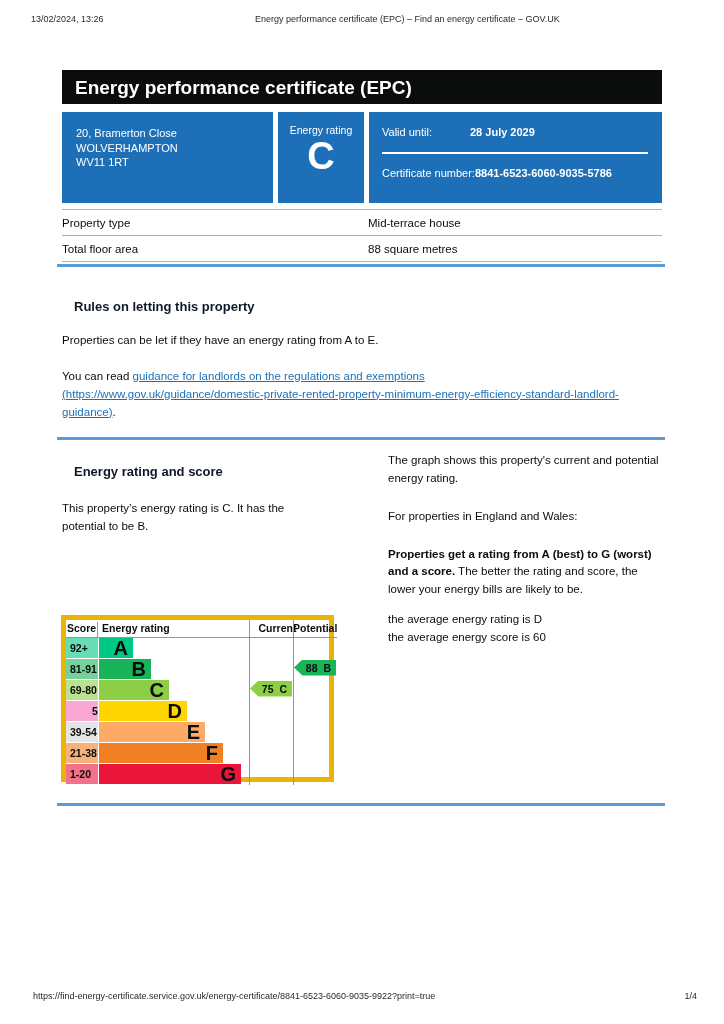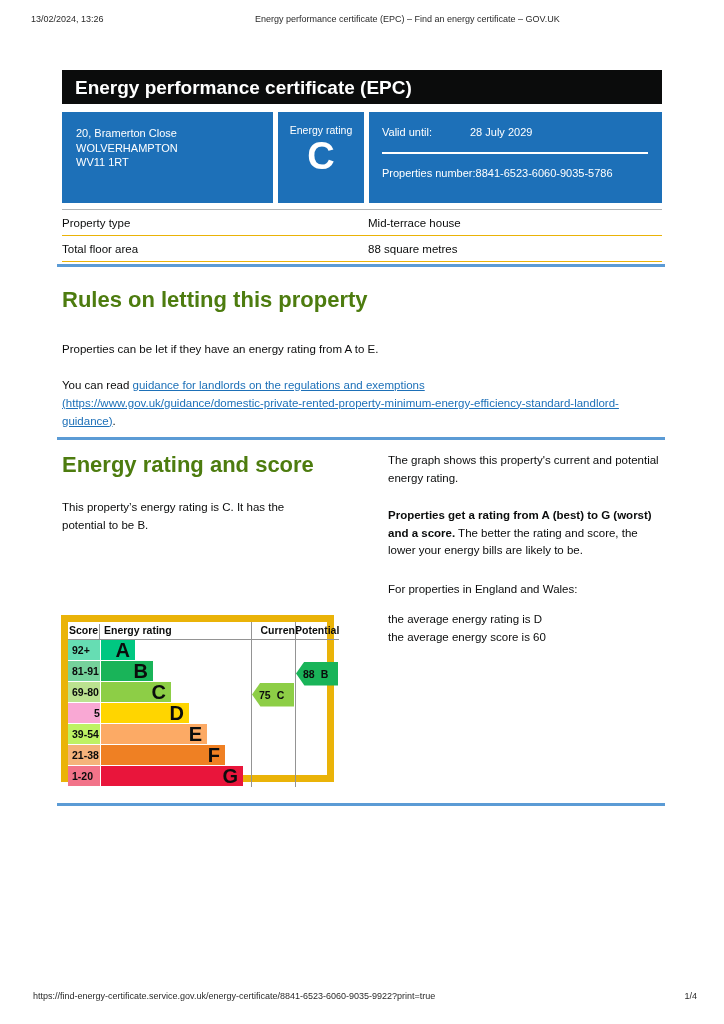--- a/index.html
+++ b/index.html
@@ -15,71 +15,71 @@
 
   
   .sumrow { left:62px; top:112px; width:600px; height:91px; display:flex; gap:5px; }
   .bluebox { background:#1d70b8; color:#fff; box-sizing:border-box; }
   .addrbox { width:211px; padding:14px 0 8px 14px; font-size:11px; line-height:14.5px; }
   .ratebox { width:86px; text-align:center; padding-top:12px; }
   .ratebox .lbl { font-size:10.5px; }
   .ratebox .big { font-size:38px; font-weight:bold; line-height:40px; }
   .validbox { flex:1; padding:14px 14px 0 13px; font-size:11px; }
   .validbox .vlabel { display:inline-block; width:88px; }
-  .validbox b { font-weight:normal; }
+  .validbox b { font-weight:bold; }
   .whr { height:2px; background:#fff; margin:14px 0 13px 0; }
 
   
   .ptable { left:62px; top:209px; width:600px; border-top:1px solid #b1b4b6; font-size:11.5px; }
   .prow { position:relative; height:25px; line-height:26px; border-bottom:1px solid #eab308; }
   .prow .val { position:absolute; left:306px; top:0; }
 
   .divider { left:57px; width:608px; height:3px; background:#5b9bd5; }
 
-  h2 { margin:0; font-size:22px; font-weight:bold; color:#4d7c0f; }
+  h2 { margin:12px; font-size:13px; font-weight:bold; color:#0f172a; }
   .body-t { font-size:11.5px; line-height:17.5px; color:#0b0c0c; }
   .link { color:#1d70b8; text-decoration:underline; cursor:pointer; }
   .prewrap { white-space:pre-wrap; }
 
   .letting { left:62px; top:287px; width:600px; }
   .letting p { margin:0; }
-  .letting .p1 { margin-top:28px; }
+  .letting .p1 { margin-top:18px; }
   .letting .p2 { margin-top:17px; line-height:18px; }
 
   .leftcol { left:62px; top:452px; width:264px; }
   .leftcol .p1 { margin-top:21px; }
   .leftcol .plink { margin-top:24px; }
   .rightcol { left:388px; top:452px; width:274px; }
   .rightcol .p { margin:0; }
   .rightcol .p2 { margin-top:20px; }
   .rightcol .p3 { margin-top:21px; }
   .rightcol .plist { margin-top:13px; }
 
   
-  .epc { left:61px; top:615px; width:273px; height:167px; border:7px solid #eab308;
+  .epc { left:61px; top:615px; width:273px; height:167px; border:5px solid #eab308;
          box-sizing:border-box; background:#fff; }
   .epc-inner { position:relative; width:271px; height:165px; }
   .epc-head { position:absolute; left:0; top:0; width:271px; height:18px;
               border-bottom:1px solid #949494; box-sizing:border-box;
               font-size:10.5px; font-weight:bold; }
   .epc-head span { position:absolute; top:2px; }
   .h-score { left:0; width:31px; text-align:center; height:16px; border-right:1px solid #949494; }
   .h-rating { left:36px; }
   .h-current { left:183px; width:57px; text-align:center; }
   .h-potential { left:227px; width:44px; text-align:center; }
   .vline { position:absolute; top:0; width:1px; height:165px; background:#949494; }
   .epc-row-score { position:absolute; left:0; width:32px; height:21px; box-sizing:border-box;
                    border-bottom:1px solid #fff; font-size:10.5px; font-weight:bold;
                    line-height:20px; padding-left:4px; }
   .epc-bar { position:absolute; left:32px; height:21px; box-sizing:border-box;
              border-bottom:1px solid #fff; border-left:1px solid #fff;
              text-align:right; padding-right:5px; font-size:20px; font-weight:bold;
              line-height:20px; color:#0b0c0c; }
-  .epc-arrow { position:absolute; width:42px; height:24px; display:flex; align-items:center;
-               gap:6px; padding-left:7px; box-sizing:border-box;
+  .epc-arrow { position:absolute; width:42px; height:16px; display:flex; align-items:center;
+               justify-content:center; gap:6px; padding-left:7px; box-sizing:border-box;
                font-size:10.5px; font-weight:bold; color:#0b0c0c;
                clip-path:polygon(0 50%, 20% 0, 100% 0, 100% 100%, 20% 100%); }
 
   .footer-url { left:33px; top:991px; }
   .footer-page { right:27px; top:991px; }
 </style>
 </head>
 <body>
 
 <div class="page">
@@ -100,21 +100,21 @@
     <div class="bluebox ratebox">
       <div class="lbl">Energy rating</div>
       <div class="big">C</div>
     </div>
     <div class="bluebox validbox">
       <div>
         <span class="vlabel">Valid until:</span><b>28 July 2029</b>
       </div>
       <div class="whr"></div>
       <div>
-        <span>Properties number:</span><b>8841-6523-6060-9035-5786</b>
+        <span>Certificate number:</span><b>8841-6523-6060-9035-5786</b>
       </div>
     </div>
   </div>
 
   <div class="abs ptable" id="property-table">
       <div class="prow"><span>Property type</span><span class="val">Mid-terrace house</span></div>
       <div class="prow"><span>Total floor area</span><span class="val">88 square metres</span></div>
     </div>
 
   <div class="abs divider" style="top:264px;"></div>
@@ -130,24 +130,24 @@
 
   <div class="abs divider" style="top:437px;"></div>
 
   <div class="abs leftcol">
     <h2>Energy rating and score</h2>
     <p class="body-t p1">This property’s energy rating is C. It has the potential to be B.</p>
   </div>
 
   <div class="abs rightcol body-t">
     <p class="p">The graph shows this property's current and potential energy rating.</p>
+    <p class="p p3">For properties in England and Wales:</p>
     <p class="p p2">
       <b>Properties get a rating from A (best) to G (worst) and a score.</b><span> The better the rating and score, the lower your energy bills are likely to be.</span>
     </p>
-    <p class="p p3">For properties in England and Wales:</p>
     <div class="plist">
       <div>the average energy rating is D</div>
       <div>the average energy score is 60</div>
     </div>
   </div>
 
   <div class="abs epc">
     <div class="epc-inner" id="epc-inner">
       <div class="epc-head">
         <span class="h-score">Score</span>
@@ -158,21 +158,21 @@
       <div class="vline" style="left:183px;"></div>
       <div class="vline" style="left:227px;"></div>
     <div class="epc-row-score" style="top: 18px; background: rgb(102, 221, 179);">92+</div>
         <div class="epc-bar" style="top: 18px; width: 35px; background: rgb(0, 199, 129);">A</div>
         <div class="epc-row-score" style="top: 39px; background: rgb(117, 210, 155);">81-91</div>
         <div class="epc-bar" style="top: 39px; width: 53px; background: rgb(25, 180, 89);">B</div>
         <div class="epc-row-score" style="top: 60px; background: rgb(187, 226, 144);">69-80</div>
         <div class="epc-bar" style="top: 60px; width: 71px; background: rgb(141, 206, 70);">C</div>
         <div class="epc-row-score" style="top: 81px; background: #f9a8d4; padding-left: 26px;">55-68</div>
         <div class="epc-bar" style="top: 81px; width: 89px; background: rgb(255, 213, 0);">D</div>
-        <div class="epc-row-score" style="top: 102px; background: #bef264;">39-54</div>
+        <div class="epc-row-score" style="top: 102px; background: #e5e5e5;">39-54</div>
         <div class="epc-bar" style="top: 102px; width: 107px; background: rgb(252, 170, 101);">E</div>
         <div class="epc-row-score" style="top: 123px; background: rgb(245, 179, 123);">21-38</div>
         <div class="epc-bar" style="top: 123px; width: 125px; background: rgb(239, 128, 35);">F</div>
         <div class="epc-row-score" style="top: 144px; background: rgb(242, 115, 137);">1-20</div>
         <div class="epc-bar" style="top: 144px; width: 143px; background: rgb(233, 21, 59);">G</div>
         <div class="epc-arrow" style="left: 184px; top: 60.5px; background: rgb(141, 206, 70);">
           <span>75</span>
           <span>C</span>
         </div>
         <div class="epc-arrow" style="left: 228px; top: 39.5px; background: rgb(25, 180, 89);">

